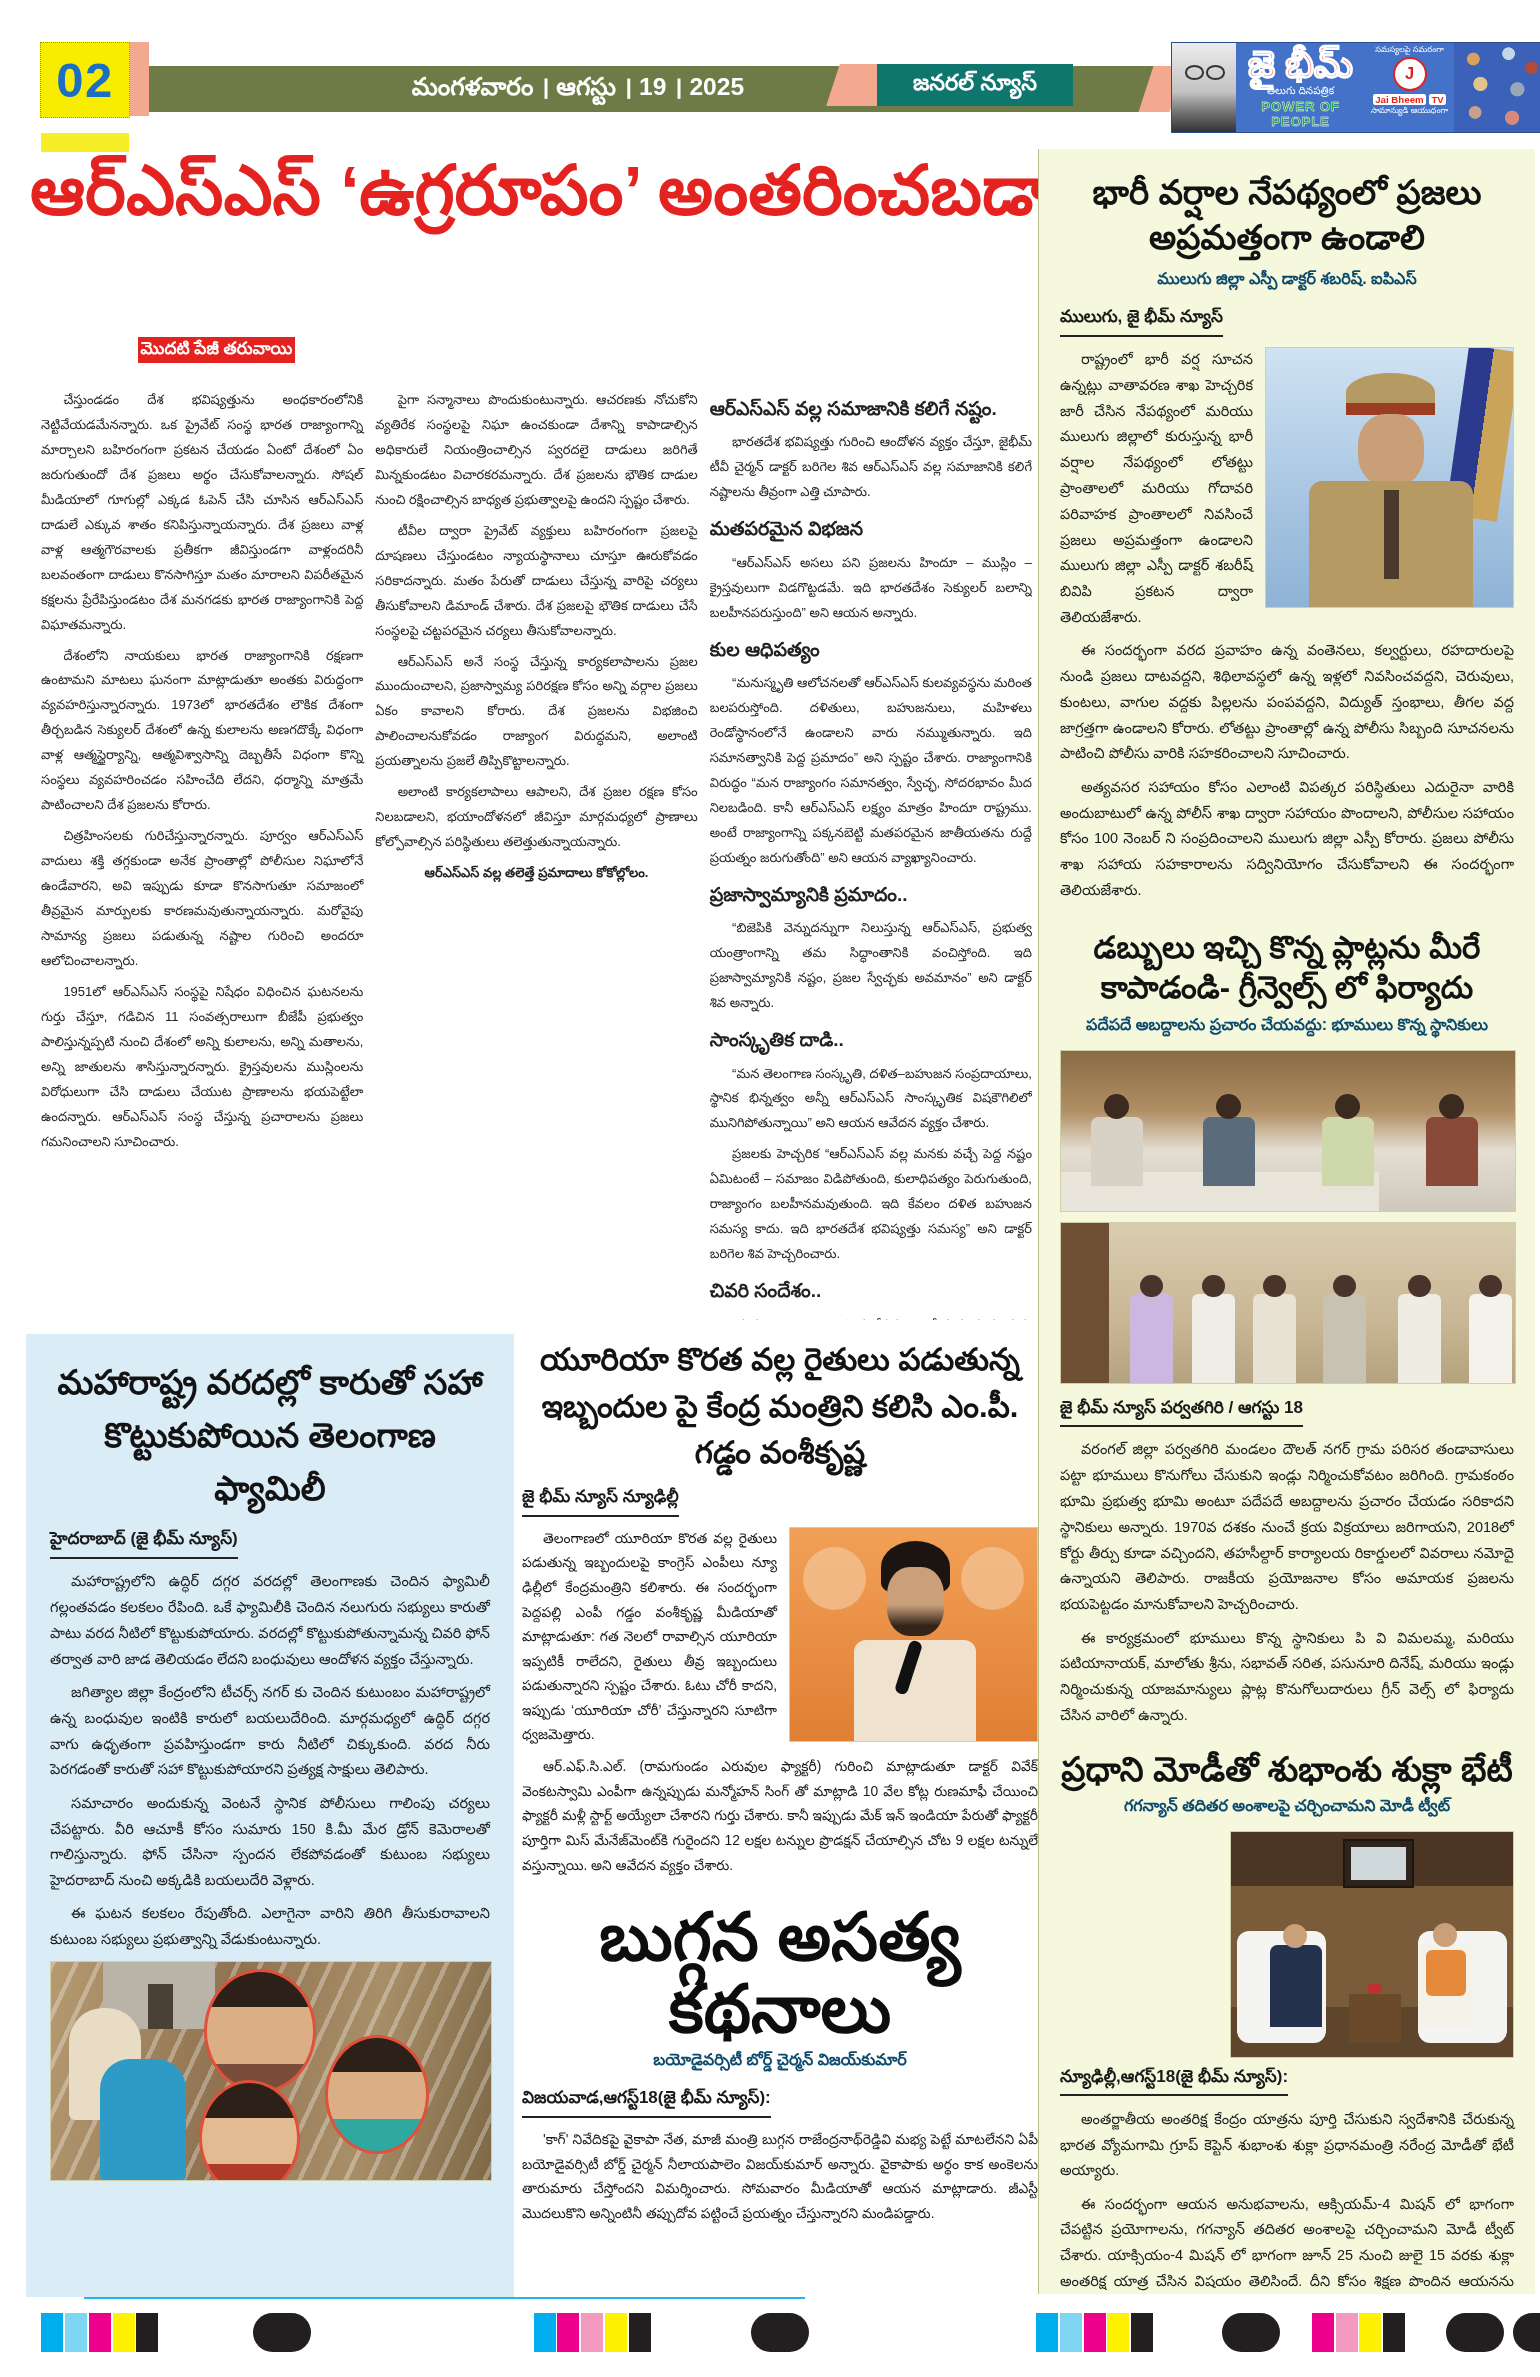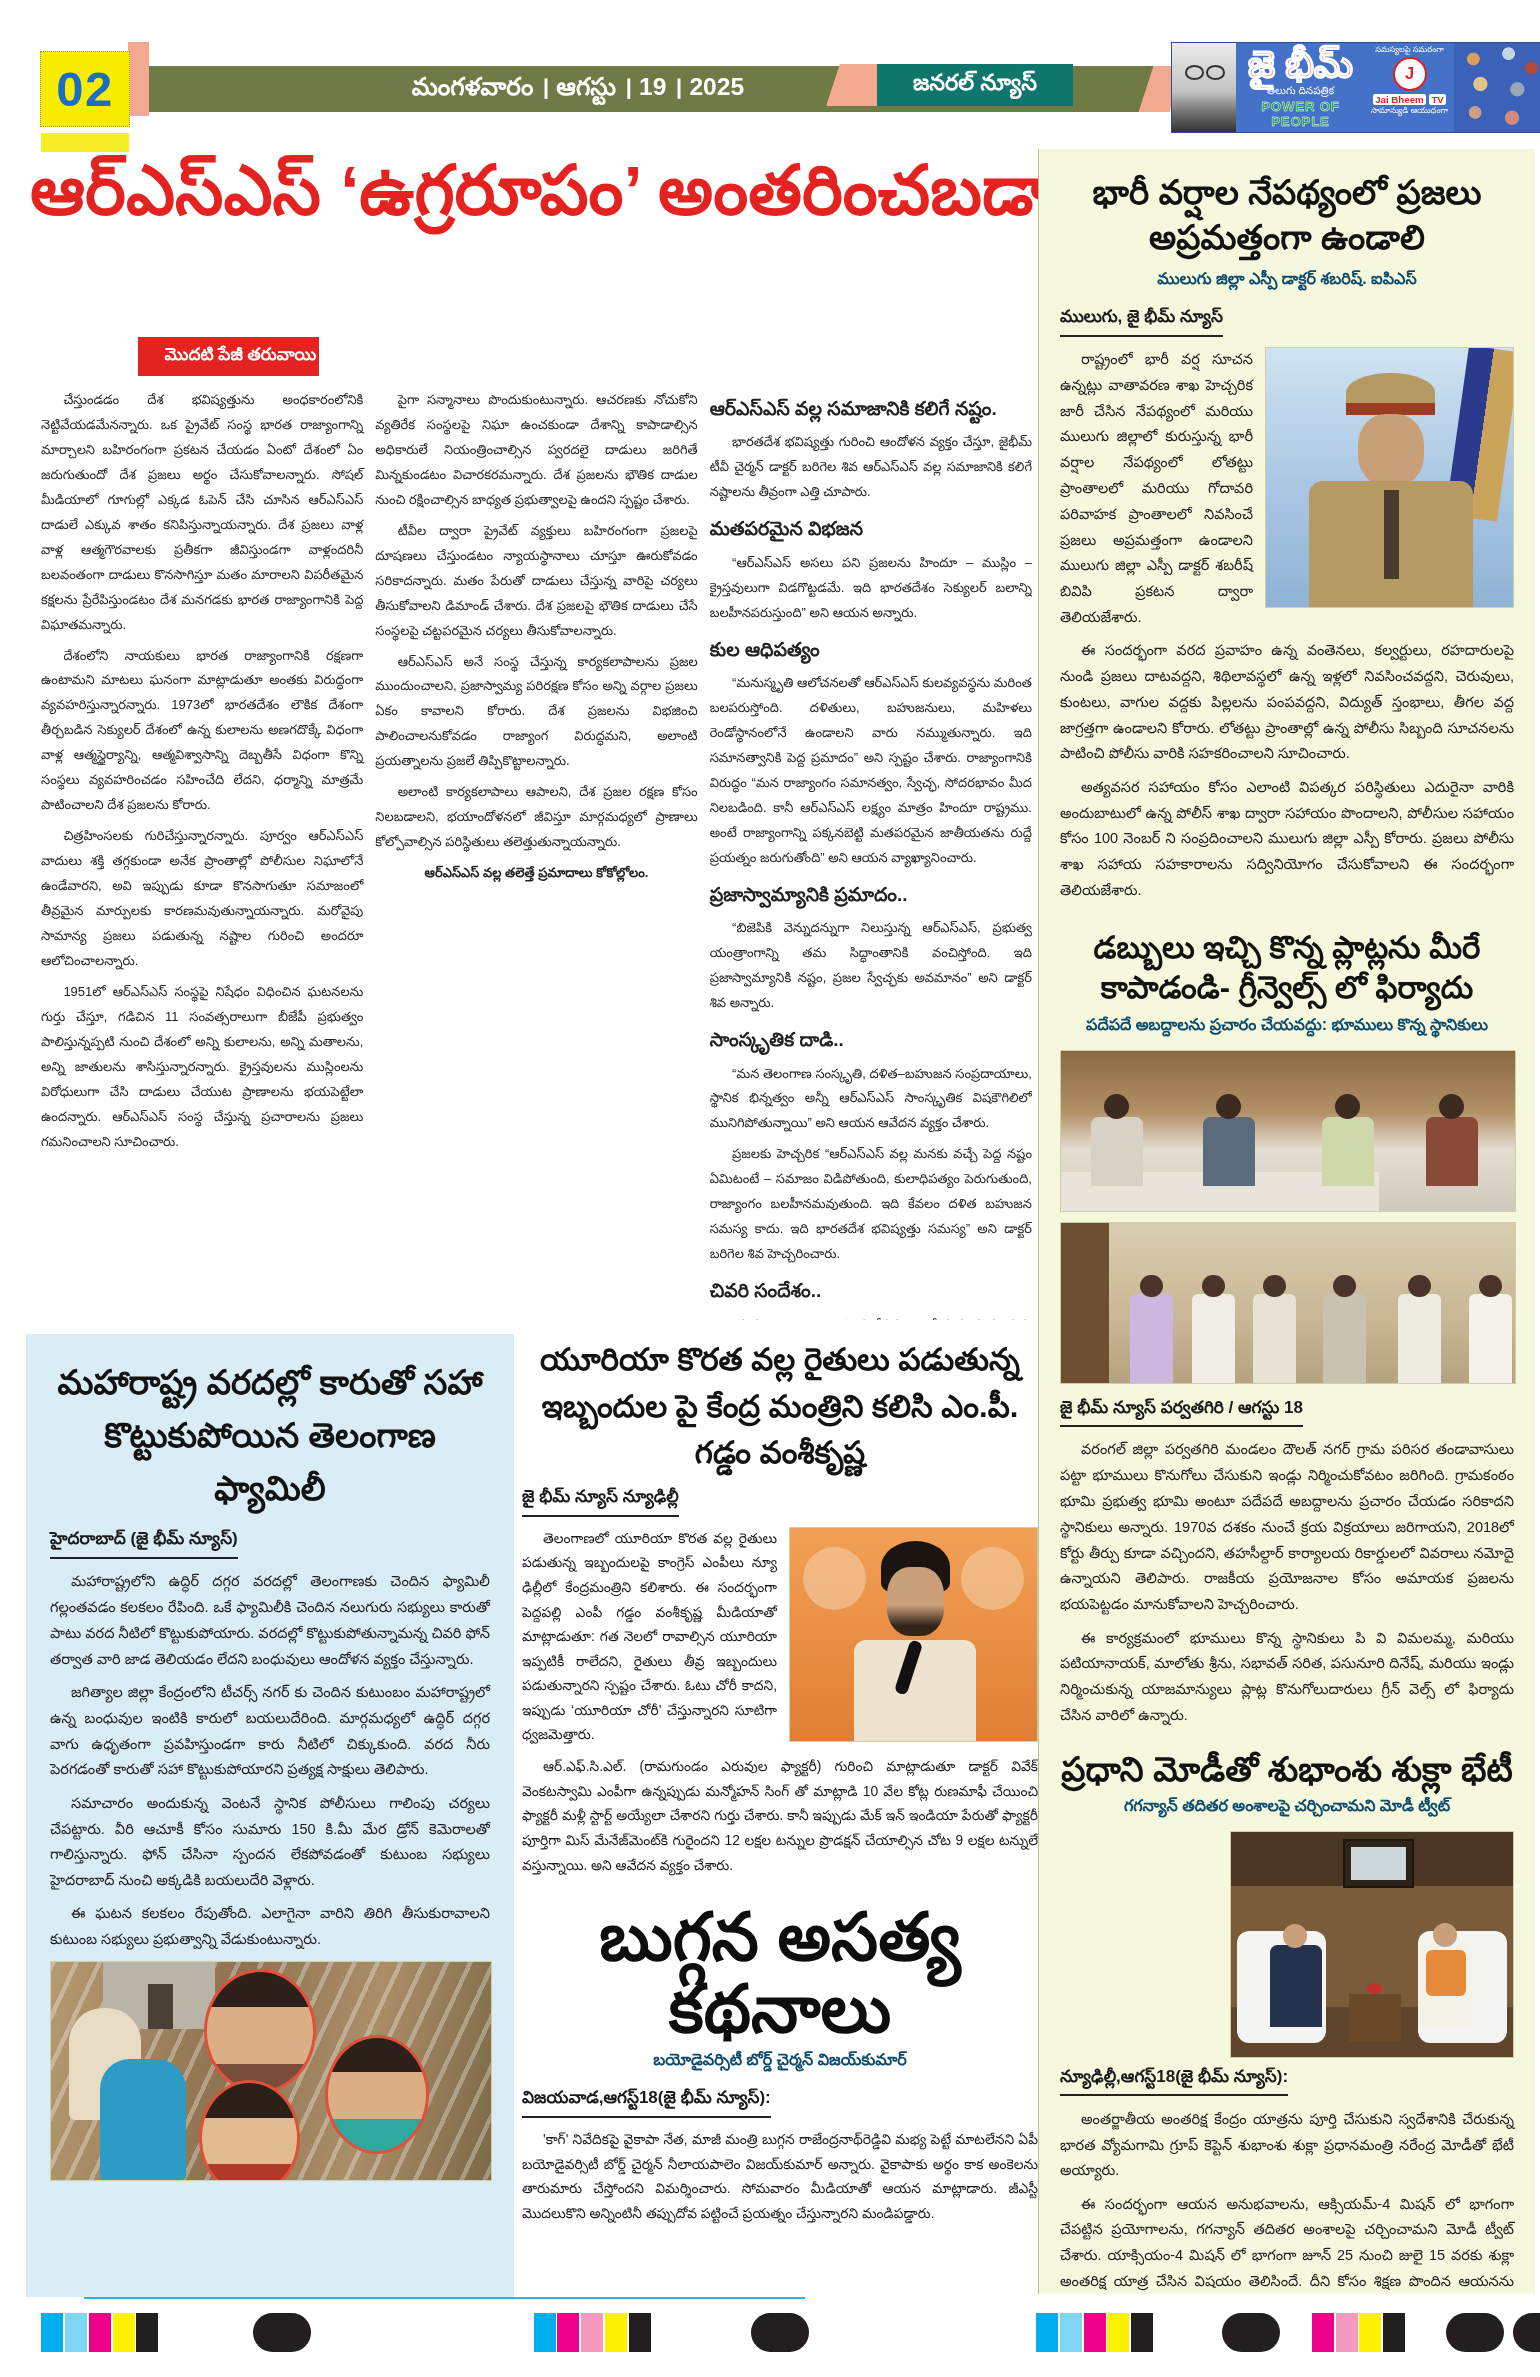--- a/index.html
+++ b/index.html
@@ -4,21 +4,21 @@
 <style>
   html,body{margin:0;padding:0;background:#9a9a9a;}
   .page{position:relative;width:1541px;height:2377px;background:#ffffff;overflow:hidden;
         font-family:"Liberation Sans","DejaVu Sans",sans-serif;color:#1a1a1a;}
   .abs{position:absolute;}
 
   
   .green-bar{left:112px;top:66px;width:1043px;height:46px;background:#6e7b46;}
   .green-end{left:1146px;top:66px;width:31px;height:46px;background:#f2a98f;transform:skewX(-18deg);}
   .pg-shadow{left:128px;top:42px;width:21px;height:74px;background:#f2a98f;}
-  .pg-box{left:40px;top:51px;width:88px;height:74px;background:#f8ec00;border:1.5px dotted #8a9a4a;
+  .pg-box{left:40px;top:42px;width:88px;height:74px;background:#f8ec00;border:1.5px dotted #8a9a4a;
           display:flex;align-items:center;justify-content:center;}
   .pg-num{font-size:49px;font-weight:bold;color:#1a6fc4;letter-spacing:1.5px;}
   .date-line{left:112px;top:73px;width:932px;text-align:center;color:#ffffff;font-weight:bold;font-size:24.6px;}
   .tag-slant{left:833px;top:64px;width:54px;height:42px;background:#f2a98f;transform:skewX(-18deg);}
   .section-tag{left:877px;top:64px;width:196px;height:42px;background:#0f766e;color:#fff;
                display:flex;align-items:center;justify-content:center;font-size:22.4px;font-weight:bold;}
   
   .mast{left:1171px;top:42px;width:370px;height:89px;background:#4472c9;display:flex;overflow:hidden;border:0.7px solid #2c4c8f;}
   .mast-amb{width:64px;height:100%;background:linear-gradient(180deg,#ececec 0%,#c2c2c2 55%,#6b6b6b 80%,#333 100%);position:relative;}
   .mast-amb::before{content:"";position:absolute;left:13.4px;top:22.4px;width:15px;height:10.4px;border:2.2px solid #333;border-radius:50%;}
@@ -38,22 +38,22 @@
        radial-gradient(circle at 88% 28%,#b24a3a 6px,transparent 6.7px),
        radial-gradient(circle at 30% 46%,#e0c48c 6.7px,transparent 7.5px),
        radial-gradient(circle at 72% 52%,#97a7b8 6.7px,transparent 7.5px),
        radial-gradient(circle at 24% 78%,#caa089 6px,transparent 6.7px),
        radial-gradient(circle at 66% 84%,#d88a7a 6.7px,transparent 7.5px);}
 
   
   .yellow-streak{left:41px;top:133px;width:88px;height:19.4px;background:#f6ee26;}
   .lead-headline{left:30px;top:155px;width:1002px;text-align:center;color:#e42320;
                  font-size:69px;font-weight:bold;line-height:1.05;white-space:nowrap;}
-  .lead-tag{left:138px;top:337px;width:157px;height:39px;background:#e42320;color:#fff;
-            display:flex;align-items:center;justify-content:center;font-size:17px;font-weight:bold;padding-left:24px;}
+  .lead-tag{left:138px;top:337px;width:157px;height:26px;background:#e42320;color:#fff;
+            display:flex;align-items:center;justify-content:center;font-size:17px;font-weight:bold;}
   .lead-cols{left:41px;top:388px;width:991px;height:932px;display:flex;gap:12px;overflow:hidden;}
   .lead-col{flex:1;font-size:13px;line-height:1.92;text-align:justify;color:#222;}
   .lead-col p{margin:0 0 6px 0;text-indent:22.4px;}
   .sub{font-weight:bold;font-size:19px;margin:3px 0 3px 0;}
   .sub:empty{display:none;}
   .bold-line{font-weight:bold;text-align:center;text-indent:0 !important;}
 
   
   .rp{left:1038px;top:149px;width:497px;height:2145px;background:#f5f8dc;border-left:0.7px solid #b9c08e;
       padding:18px 21px;box-sizing:border-box;overflow:hidden;}

